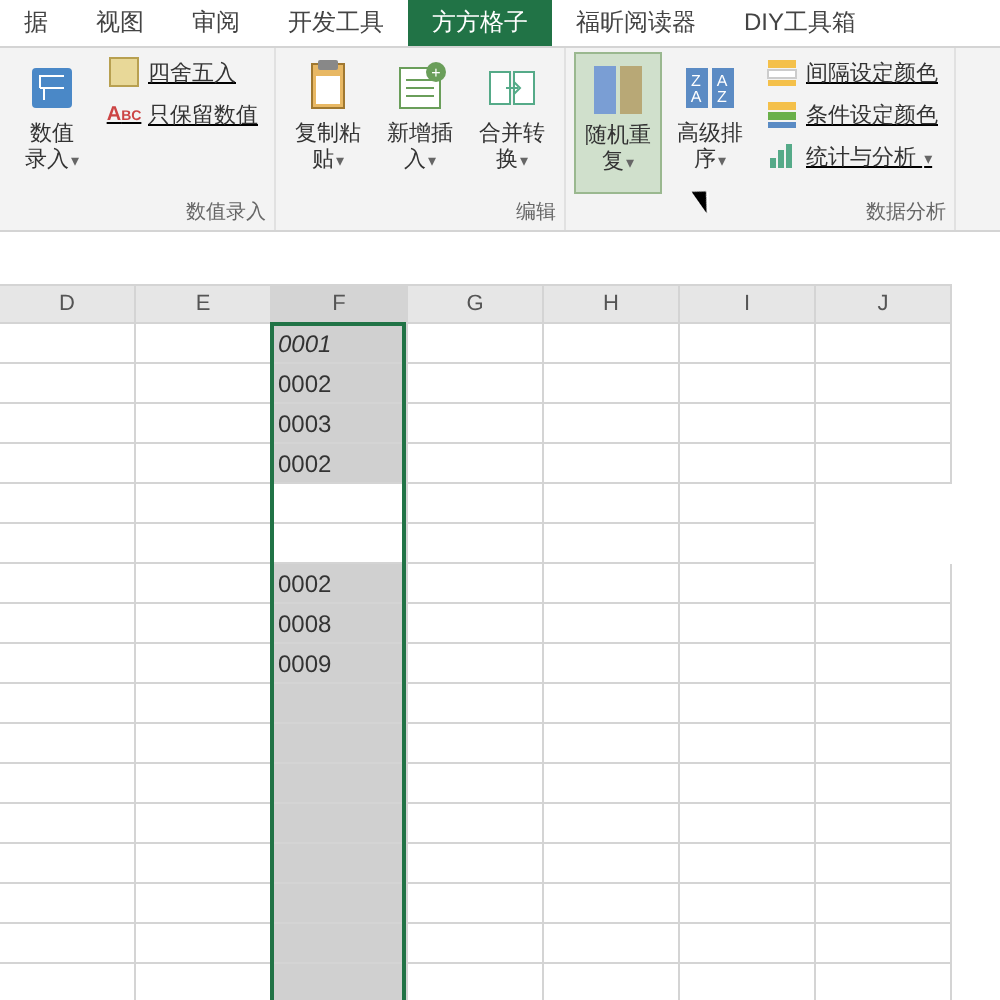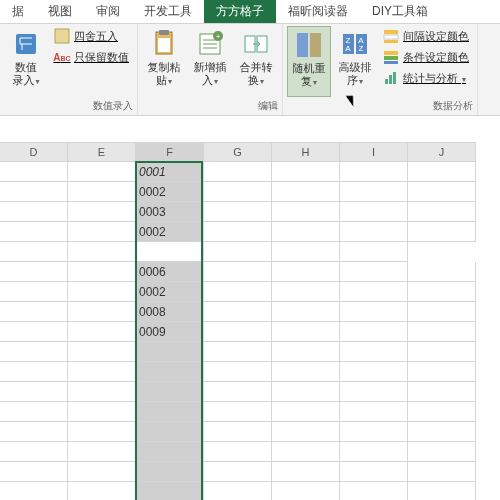--- a/index.html
+++ b/index.html
@@ -235,21 +235,20 @@
         <div class="cell" style="width: 68px;"></div>
         <div class="cell" style="width: 68px;"></div>
         <div class="cell" style="width: 68px;"></div>
         <div class="cell" style="width: 68px;"></div>
         <div class="cell" style="width: 68px;"></div>
         <div class="cell" style="width: 68px;"></div>
       </div>
       <div class="row">
         <div class="cell" style="width: 68px;"></div>
         <div class="cell" style="width: 68px;"></div>
-        <div class="cell sel" style="width: 68px;">0006</div>
         <div class="cell" style="width: 68px;"></div>
         <div class="cell" style="width: 68px;"></div>
         <div class="cell" style="width: 68px;"></div>
         <div class="cell" style="width: 68px;"></div>
       </div>
       <div class="row">
         <div class="cell" style="width: 68px;"></div>
         <div class="cell" style="width: 68px;"></div>
         <div class="cell sel" style="width: 68px;">0002</div>
         <div class="cell" style="width: 68px;"></div>

